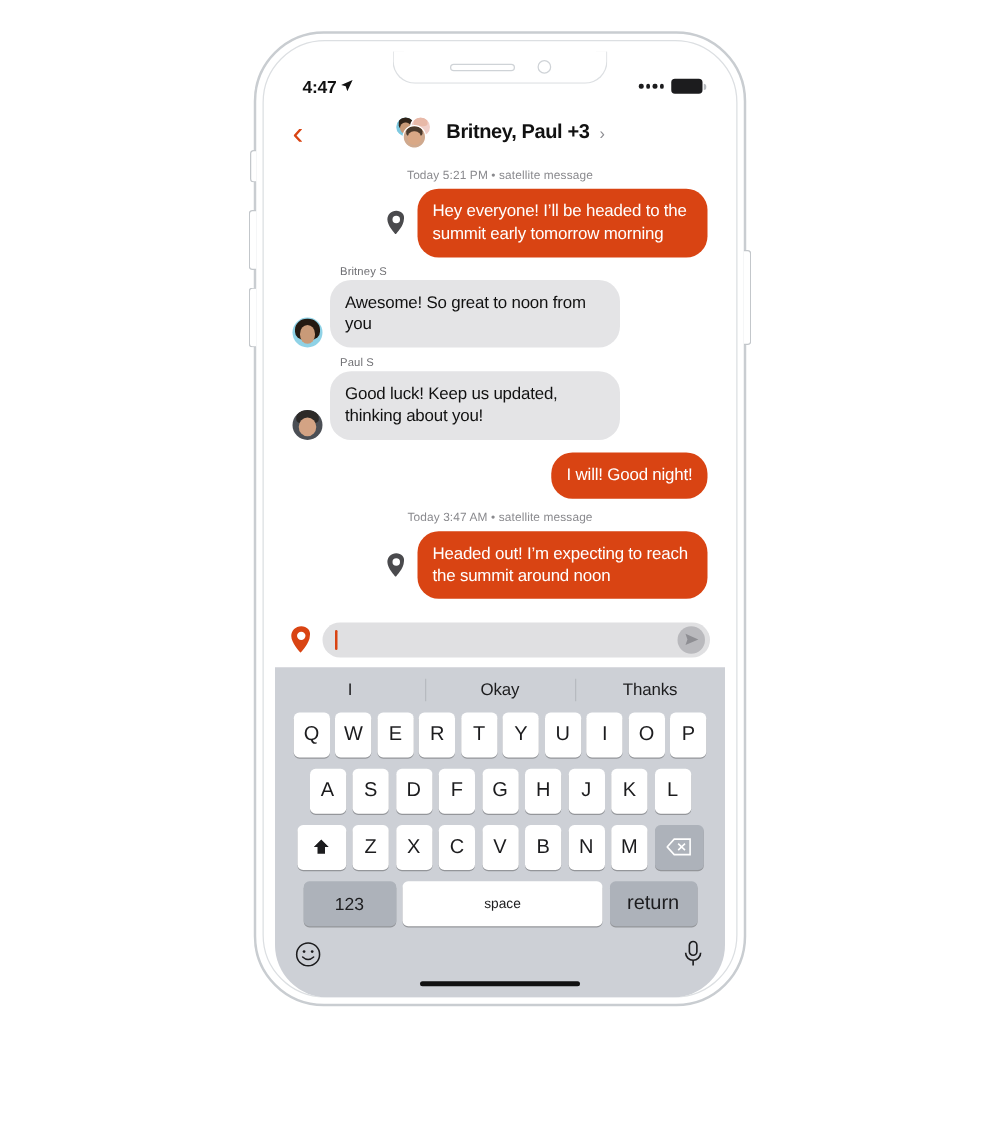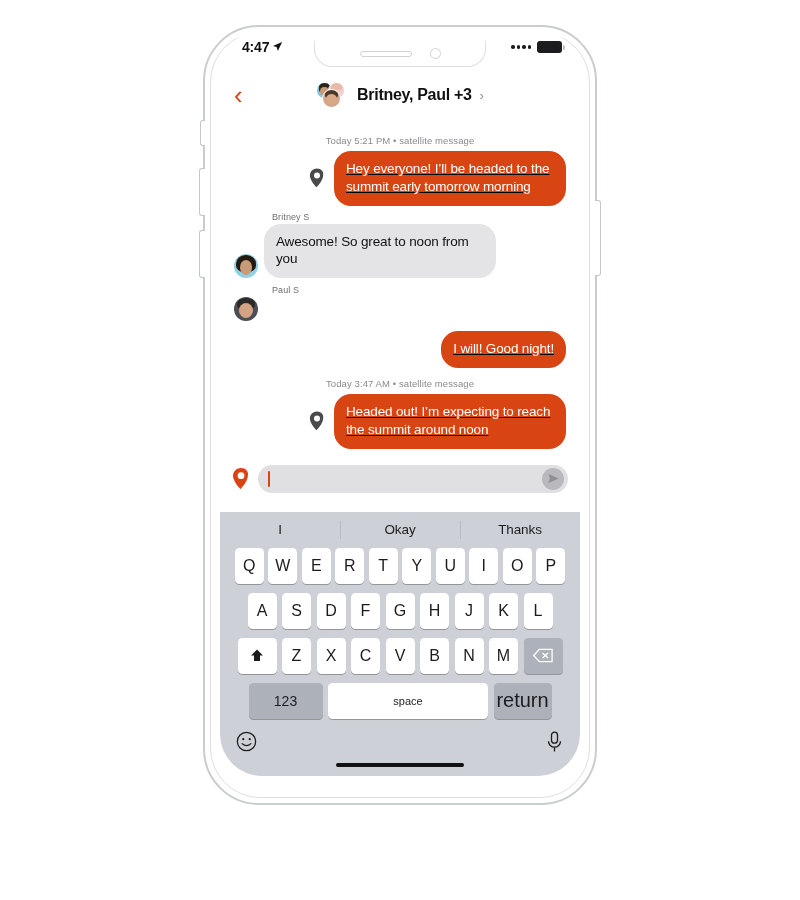--- a/index.html
+++ b/index.html
@@ -37,28 +37,27 @@
     background: #fff;
   }
   .btn-silent { left: 200px; top: 120px;  width: 5px; height: 26px; border-radius: 3px 0 0 3px; border-right: none; }
   .btn-volup  { left: 199px; top: 168px;  width: 6px; height: 48px; border-radius: 3px 0 0 3px; border-right: none; }
   .btn-voldn  { left: 199px; top: 230px;  width: 6px; height: 48px; border-radius: 3px 0 0 3px; border-right: none; }
   .btn-power  { left: 595px; top: 200px;  width: 6px; height: 76px; border-radius: 0 3px 3px 0; border-left: none; }
 
   
   .screen {
     position: absolute;
-    left: 220px; top: 30px;
+    left: 220px; top: 52px;
     width: 360px; height: 746px;
     border-radius: 42px;
     overflow: hidden;
     background: #ffffff;
     display: flex;
     flex-direction: column;
-    gap: 11px;
   }
 
   
   .notch {
     position: absolute;
     left: 50%; top: 41px;
     transform: translateX(-50%);
     width: 172px; height: 26px;
     background: #ffffff;
     border: 1.5px solid #dcdfe2;
@@ -151,21 +150,21 @@
     justify-content: space-between;
   }
   .timestamp {
     text-align: center;
     font-size: 9.5px;
     color: #8a8a8e;
     margin: 7px 0 5px 0;
     letter-spacing: 0.1px;
   }
   .row { display: flex; align-items: flex-end; margin-bottom: 3px; }
-  .row.out { justify-content: flex-end; text-decoration: underline; }
+  .row.out { justify-content: flex-end; }
 
   .pin-slot {
     width: 34px;
     display: flex;
     align-items: center;
     justify-content: center;
     flex: none;
     align-self: center;
   }
   .pin-svg { display: block; }
@@ -264,21 +263,21 @@
     box-shadow: 0 1px 0 rgba(0,0,0,0.28);
   }
   .key.wide-fn {
     width: 39px;
     background: #adb2ba;
   }
   .key.shift { background: #fff; }
   .krow.r4 { gap: 5.5px; margin-bottom: 6px; }
   .key.k123 { width: 74px; background: #adb2ba; font-size: 14px; }
   .key.kspace { width: 160px; font-size: 11px; }
-  .key.kreturn { width: 58px; background: #adb2ba; font-size: 20px; }
+  .key.kreturn { width: 70px; background: #adb2ba; font-size: 16px; }
   .krow.r1 { gap: 4.5px; }
 
   .kbottom {
     height: 38px;
     display: flex;
     align-items: center;
     justify-content: space-between;
     padding: 0 16px;
   }
   .home-indicator {
@@ -375,20 +374,21 @@
         </div>
       </div>
 
       <div class="in-wrap">
         <div class="sender-name">Paul S</div>
         <div class="in-line">
           <div class="av-msg paul">
             <span class="av-face f-hair2" style="background:#2c2a28;left:12%;top:2%;width:76%;height:46%"></span>
             <span class="av-face f-skin2" style="left:20%;top:24%;width:60%;height:64%;background:#d3a384"></span>
           </div>
+          <div class="bubble recv">Good luck! Keep us updated, thinking about you!</div>
         </div>
       </div>
 
       <div class="row out" style="margin-top:6px">
         <div class="bubble sent">I will! Good night!</div>
       </div>
 
       <div class="timestamp">Today 3:47 AM • satellite message</div>
 
       <div class="row out">

